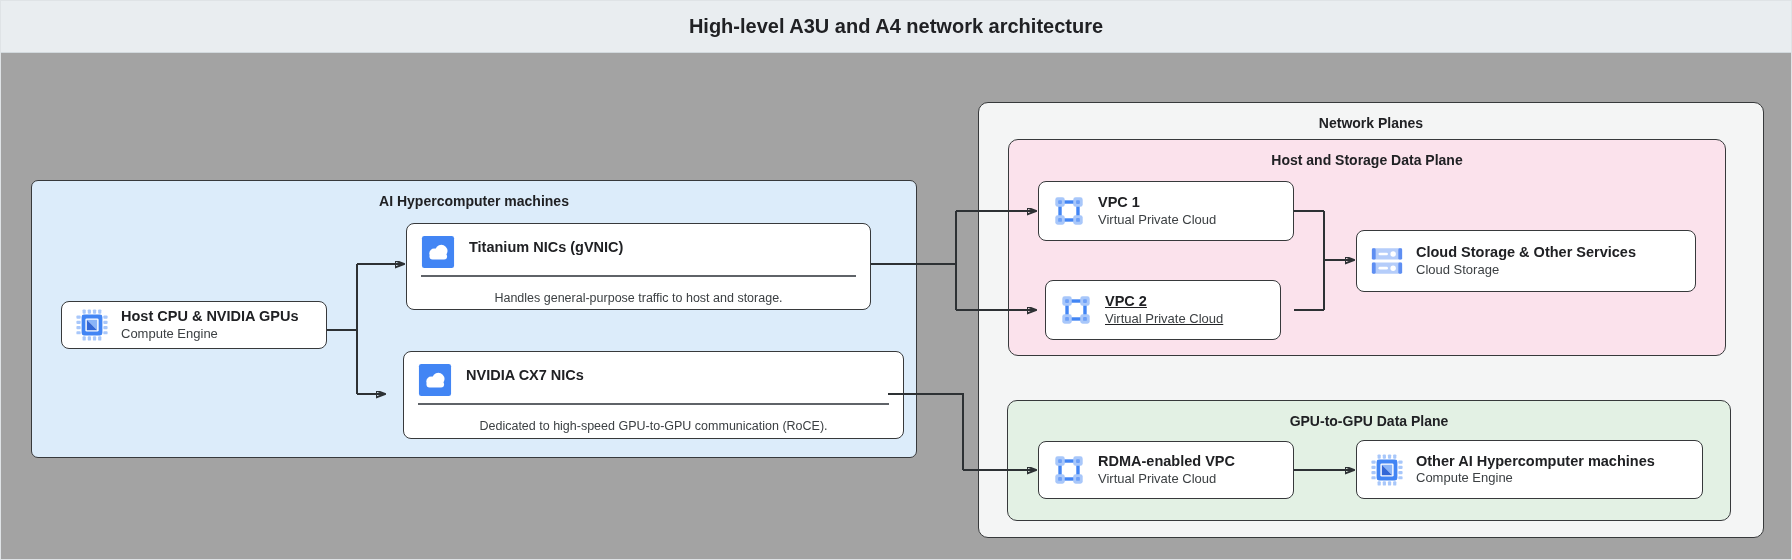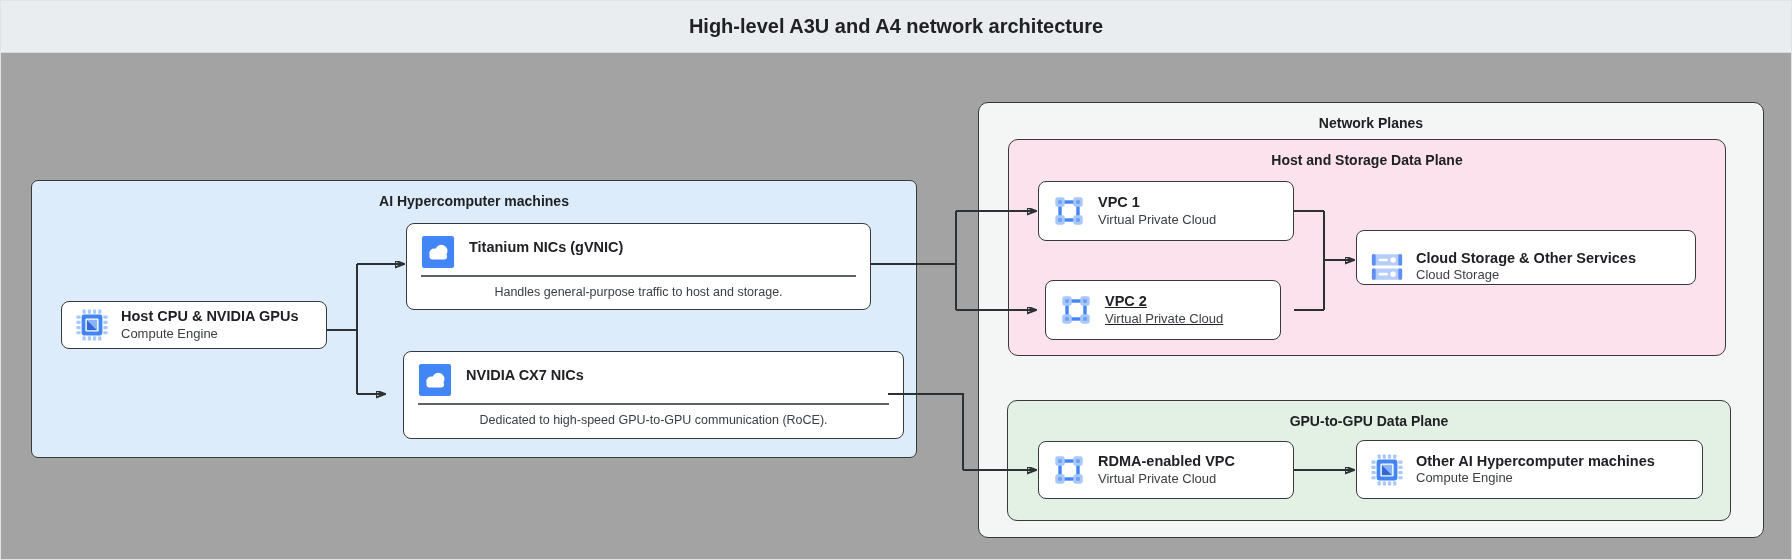--- a/index.html
+++ b/index.html
@@ -38,21 +38,21 @@
   .card.node{ display:flex; align-items:center; gap:12px; padding-left:13px; padding-right:14px; }
   .icon{ flex:0 0 auto; width:34px; height:34px; display:inline-block; }
   .icon svg{ width:34px; height:34px; display:block; }
   .txt .t{ font-size:14.5px; font-weight:bold; line-height:1.25; color:var(--text-primary,#202124); }
   .txt .s{ font-size:13px; line-height:1.3; color:var(--text-secondary,#3c4043); }
 
   .card.nic{ padding:11px 14px 0 14px; }
   .nic-head{ display:flex; align-items:flex-start; gap:14px; }
   .nic-head .t{ font-size:14.5px; font-weight:bold; padding-top:4px; color:var(--text-primary,#202124); }
   .nic .hr{ border-top:2px solid var(--divider,#5f6368); margin-top:6px; }
-  .nic .desc{ text-align:center; font-size:12.5px; margin-top:8px; color:var(--text-secondary,#3c4043); }
+  .nic .desc{ text-align:center; font-size:12.5px; margin-top:14px; color:var(--text-secondary,#3c4043); }
 
   
   svg.wires{ position:absolute; left:0; top:0; width:1792px; height:560px; pointer-events:none; }
   svg.wires path{ stroke:var(--connector,#2d3134); stroke-width:2; fill:none; }
   #icon-defs{ position:absolute; width:0; height:0; overflow:hidden; }
 </style>
 </head>
 <body>
 
 <svg id="icon-defs" aria-hidden="true">
@@ -200,21 +200,21 @@
         <svg>
           <use href="#ic-vpc"></use>
         </svg>
       </span>
     <div class="txt">
       <div class="t">VPC 2</div>
       <div class="s">Virtual Private Cloud</div>
     </div>
   </div>
 
-  <div class="card node" style="left:1355px; top:229px; width:340px; height:55px;align-items:flex-end;">
+  <div class="card node" style="left:1355px; top:229px; width:340px; height:62px;">
     <span class="icon">
         <svg>
           <use href="#ic-storage"></use>
         </svg>
       </span>
     <div class="txt">
       <div class="t">Cloud Storage &amp; Other Services</div>
       <div class="s">Cloud Storage</div>
     </div>
   </div>

